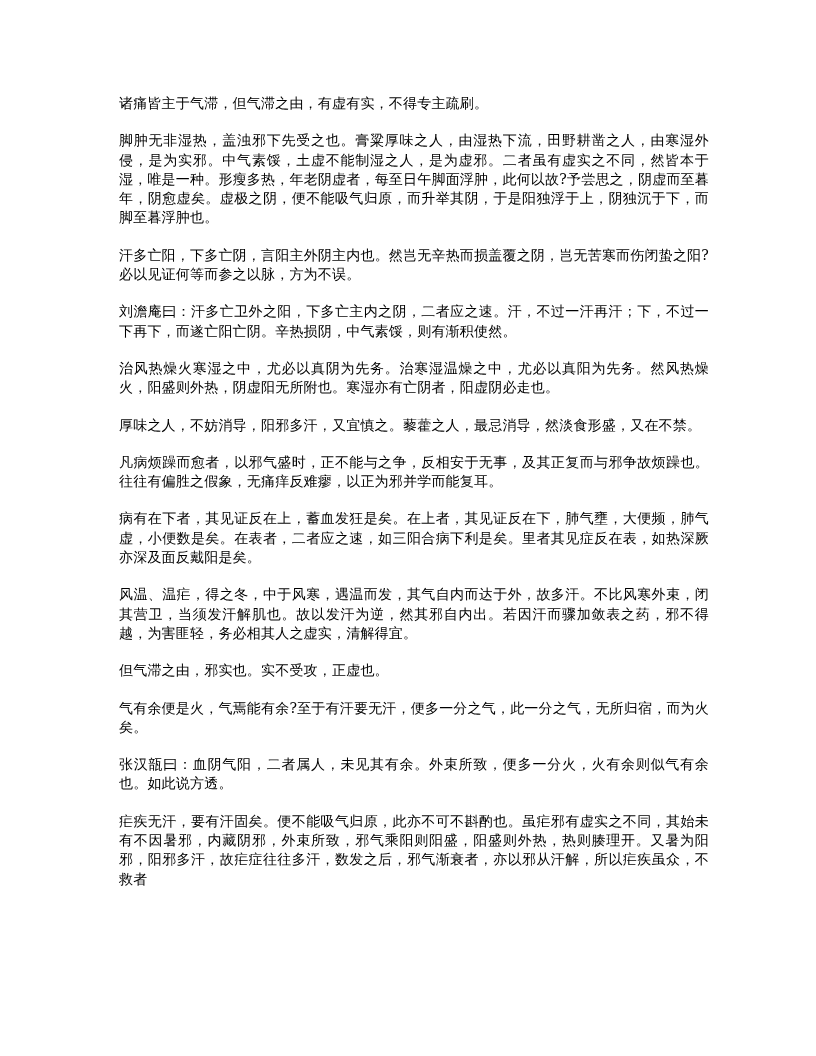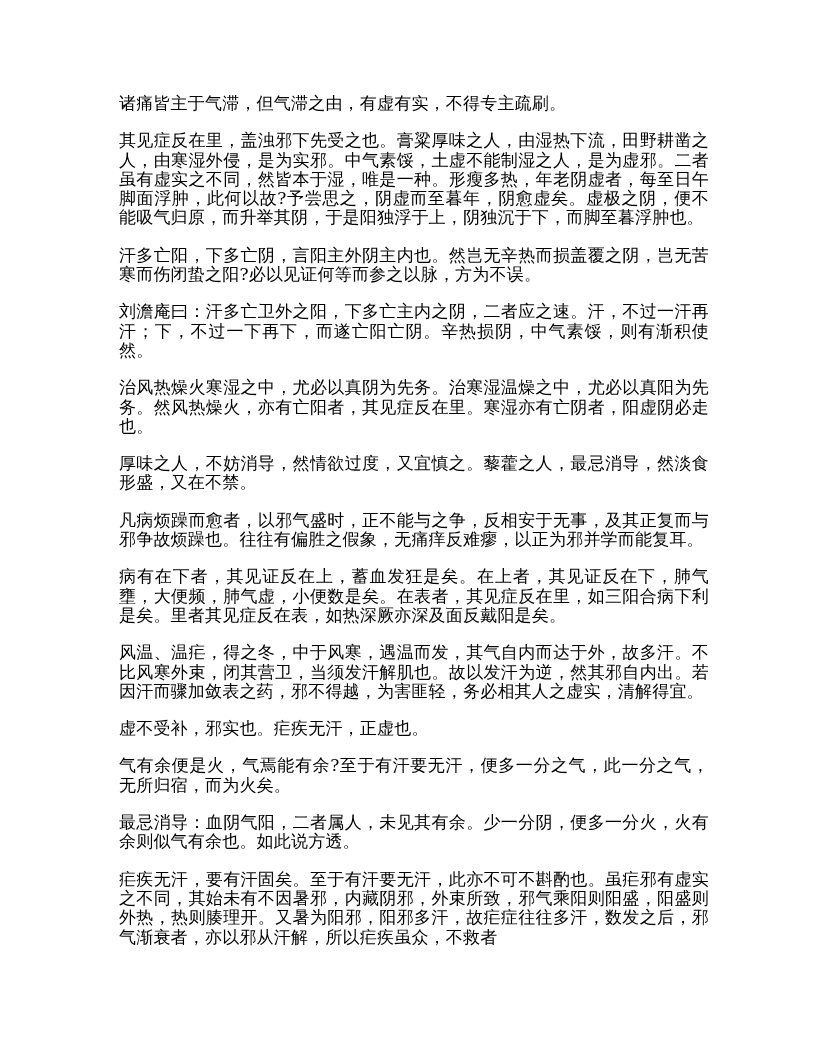--- a/index.html
+++ b/index.html
@@ -4,40 +4,40 @@
 <style>
   html, body { margin: 0; padding: 0; background: #ffffff; }
   body { width: 816px; height: 1056px; overflow: hidden; position: relative; }
   .page {
     position: absolute;
     left: 119px;
     top: 94px;
     width: 590px;
     color: #000000;
     font-family: "DejaVu Serif", "Liberation Serif", serif;
-    font-size: 17px;
+    font-size: 14px;
     line-height: 19.3px;
   }
   .para {
     margin: 0 0 18px 0;
     text-align: justify;
     text-justify: inter-character;
     letter-spacing: 0.2px;
   }
 </style>
 </head>
 <body>
 
 <div class="page">
   <p class="para">诸痛皆主于气滞，但气滞之由，有虚有实，不得专主疏刷。</p>
-  <p class="para">其见症反在里，盖浊邪下先受之也。膏粱厚味之人，由湿热下流，田野耕凿之人，由寒湿外侵，是为实邪。中气素馁，土虚不能制湿之人，是为虚邪。二者虽有虚实之不同，然皆本于湿，唯是一种。形瘦多热，年老阴虚者，每至日午脚面浮肿，此何以故?予尝思之，阴虚而至暮年，阴愈虚矣。虚极之阴，便不能吸气归原，而升举其阴，于是阳独浮于上，阴独沉于下，而脚至暮浮肿也。</p>
+  <p class="para">脚肿无非湿热，盖浊邪下先受之也。膏粱厚味之人，由湿热下流，田野耕凿之人，由寒湿外侵，是为实邪。中气素馁，土虚不能制湿之人，是为虚邪。二者虽有虚实之不同，然皆本于湿，唯是一种。形瘦多热，年老阴虚者，每至日午脚面浮肿，此何以故?予尝思之，阴虚而至暮年，阴愈虚矣。虚极之阴，便不能吸气归原，而升举其阴，于是阳独浮于上，阴独沉于下，而脚至暮浮肿也。</p>
   <p class="para">汗多亡阳，下多亡阴，言阳主外阴主内也。然岂无辛热而损盖覆之阴，岂无苦寒而伤闭蛰之阳?必以见证何等而参之以脉，方为不误。</p>
   <p class="para">刘澹庵曰：汗多亡卫外之阳，下多亡主内之阴，二者应之速。汗，不过一汗再汗；下，不过一下再下，而遂亡阳亡阴。辛热损阴，中气素馁，则有渐积使然。</p>
-  <p class="para">治风热燥火寒湿之中，尤必以真阴为先务。治寒湿温燥之中，尤必以真阳为先务。然风热燥火，亦有亡阳者，其见症反在里。寒湿亦有亡阴者，阳虚阴必走也。</p>
-  <p class="para">厚味之人，不妨消导，然情欲过度，又宜慎之。藜藿之人，最忌消导，然淡食形盛，又在不禁。</p>
+  <p class="para">治风热燥火寒湿之中，尤必以真阴为先务。治寒湿温燥之中，尤必以真阳为先务。然风热燥火，阳盛则外热，阴虚阳无所附也。寒湿亦有亡阴者，阳虚阴必走也。</p>
+  <p class="para">厚味之人，不妨消导，阳邪多汗，又宜慎之。藜藿之人，最忌消导，然淡食形盛，又在不禁。</p>
   <p class="para">凡病烦躁而愈者，以邪气盛时，正不能与之争，反相安于无事，及其正复而与邪争故烦躁也。往往有偏胜之假象，无痛痒反难瘳，以正为邪并学而能复耳。</p>
-  <p class="para">病有在下者，其见证反在上，蓄血发狂是矣。在上者，其见证反在下，肺气壅，大便频，肺气虚，小便数是矣。在表者，其见症反在里，如三阳合病下利是矣。里者其见症反在表，如热深厥亦深及面反戴阳是矣。</p>
+  <p class="para">病有在下者，其见证反在上，蓄血发狂是矣。在上者，其见证反在下，肺气壅，大便频，肺气虚，小便数是矣。在表者，二者应之速，如三阳合病下利是矣。里者其见症反在表，如热深厥亦深及面反戴阳是矣。</p>
   <p class="para">风温、温疟，得之冬，中于风寒，遇温而发，其气自内而达于外，故多汗。不比风寒外束，闭其营卫，当须发汗解肌也。故以发汗为逆，然其邪自内出。若因汗而骤加敛表之药，邪不得越，为害匪轻，务必相其人之虚实，清解得宜。</p>
-  <p class="para">虚不受补，邪实也。疟疾无汗，正虚也。</p>
+  <p class="para">但气滞之由，邪实也。实不受攻，正虚也。</p>
   <p class="para">气有余便是火，气焉能有余?至于有汗要无汗，便多一分之气，此一分之气，无所归宿，而为火矣。</p>
-  <p class="para">最忌消导：血阴气阳，二者属人，未见其有余。少一分阴，便多一分火，火有余则似气有余也。如此说方透。</p>
-  <p class="para">疟疾无汗，要有汗固矣。至于有汗要无汗，此亦不可不斟酌也。虽疟邪有虚实之不同，其始未有不因暑邪，内藏阴邪，外束所致，邪气乘阳则阳盛，阳盛则外热，热则腠理开。又暑为阳邪，阳邪多汗，故疟症往往多汗，数发之后，邪气渐衰者，亦以邪从汗解，所以疟疾虽众，不救者</p>
+  <p class="para">张汉瓿曰：血阴气阳，二者属人，未见其有余。外束所致，便多一分火，火有余则似气有余也。如此说方透。</p>
+  <p class="para">疟疾无汗，要有汗固矣。便不能吸气归原，此亦不可不斟酌也。虽疟邪有虚实之不同，其始未有不因暑邪，内藏阴邪，外束所致，邪气乘阳则阳盛，阳盛则外热，热则腠理开。又暑为阳邪，阳邪多汗，故疟症往往多汗，数发之后，邪气渐衰者，亦以邪从汗解，所以疟疾虽众，不救者</p>
 </div>
 
 </body></html>

